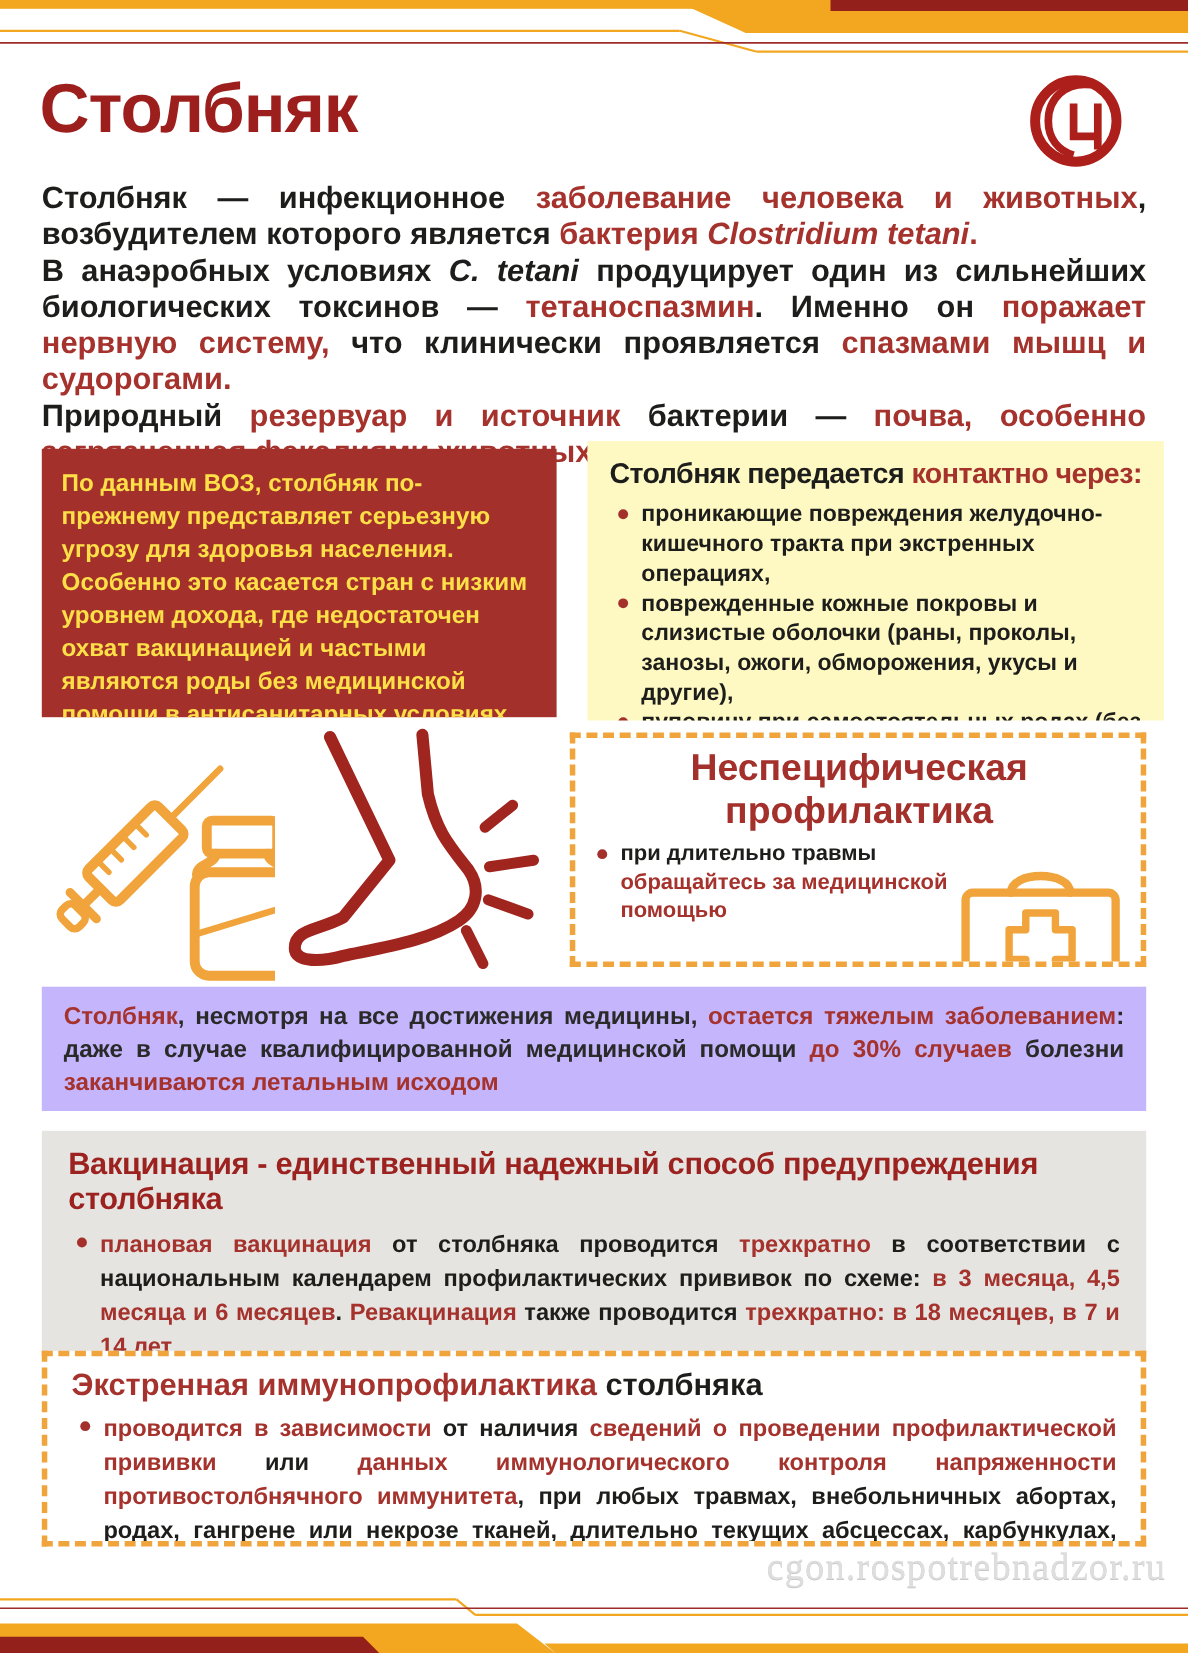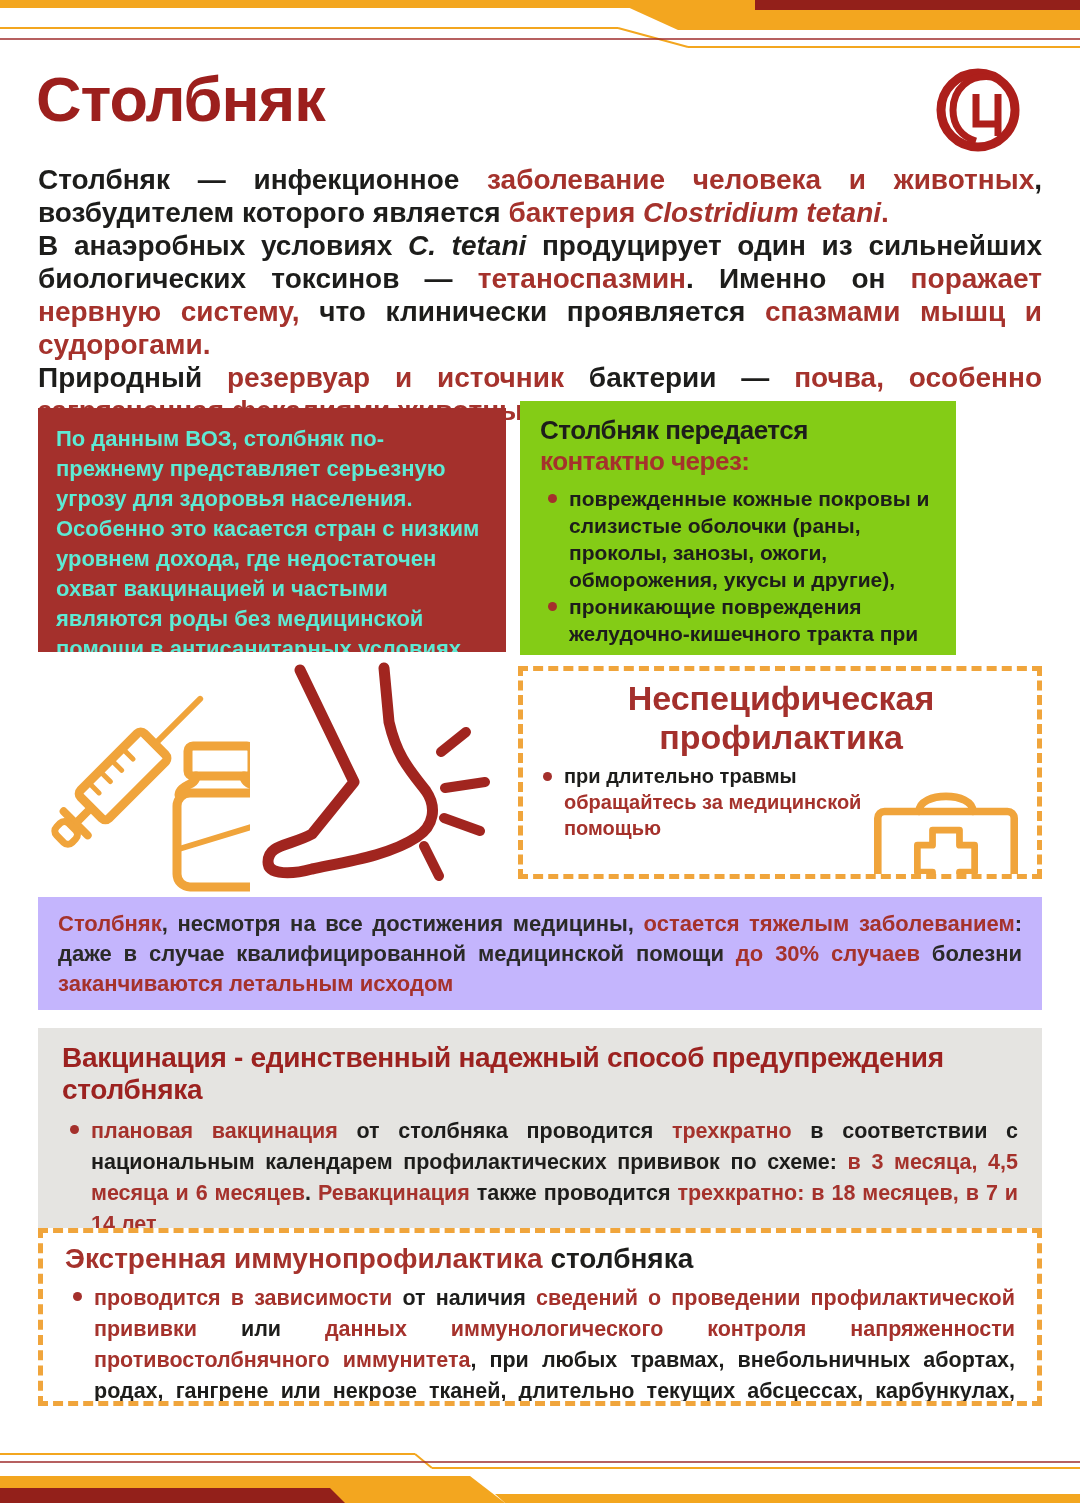--- a/index.html
+++ b/index.html
@@ -11,23 +11,23 @@
   .c-black{color:#1d1d1b;} .c-red{color:#a5322c;} .it{font-style:italic;}
   
   .page-title{position:absolute;left:36px;top:68px;margin:0;font-size:63px;line-height:1;
               color:#9c1f1d;letter-spacing:-1px;}
   
   .intro{position:absolute;left:38px;top:163px;width:1004px;font-size:28px;line-height:33px;
          text-align:justify;}
   .intro p{margin:0;}
   
   .who-box{position:absolute;left:38px;top:408px;width:468px;height:244px;background:#a4302c;
-           color:#5eead4;padding:16px 18px;font-size:22px;line-height:30px;overflow:hidden;}
+           color:#fde047;padding:16px 18px;font-size:22px;line-height:30px;overflow:hidden;}
   
-  .trans-box{position:absolute;left:520px;top:401px;width:436px;height:254px;background:#84cc16;
+  .trans-box{position:absolute;left:534px;top:401px;width:524px;height:254px;background:#fef9c3;
              padding:14px 18px 8px 20px;overflow:hidden;}
   .trans-title{font-size:26px;letter-spacing:-0.5px;margin:0 0 8px 0;}
   ul.blist{list-style:none;margin:0;padding:0;}
   ul.blist li{display:flex;align-items:flex-start;}
   .dot{flex:none;width:9px;height:9px;border-radius:50%;background:#a4302c;margin:9px 12px 0 8px;}
   .trans-box ul.blist{font-size:21px;line-height:27px;}
   
   .ill-left{position:absolute;left:30px;top:663px;}
   .ill-right{position:absolute;left:238px;top:660px;}
   
@@ -91,25 +91,25 @@
 
   <div class="who-box">
     <span>По данным ВОЗ, столбняк по-прежнему представляет серьезную угрозу для здоровья населения. Особенно это касается стран с низким уровнем дохода, где недостаточен охват вакцинацией и частыми являются роды без медицинской помощи в антисанитарных условиях</span>
   </div>
 
   <div class="trans-box">
     <div class="trans-title"><span class="c-black">Столбняк передается </span><span class="c-red">контактно через:</span></div>
     <ul class="blist">
       <li>
         <span class="dot"></span>
-        <div><span class="c-black">поврежденные кожные покровы и слизистые оболочки (раны, проколы, занозы, ожоги, обморожения, укусы и другие),</span></div>
+        <div><span class="c-black">проникающие повреждения желудочно-кишечного тракта при экстренных операциях,</span></div>
       </li>
       <li>
         <span class="dot"></span>
-        <div><span class="c-black">проникающие повреждения желудочно-кишечного тракта при экстренных операциях,</span></div>
+        <div><span class="c-black">поврежденные кожные покровы и слизистые оболочки (раны, проколы, занозы, ожоги, обморожения, укусы и другие),</span></div>
       </li>
       <li>
         <span class="dot"></span>
         <div><span class="c-black">пуповину при самостоятельных родах (без медицинской помощи)</span></div>
       </li>
     </ul>
   </div>
 
   <svg class="ill-left deco" width="220" height="232" viewBox="0 0 220 232">
     <g transform="translate(98,108) rotate(-45)" fill="none" stroke="#f0a43b" stroke-linecap="round" stroke-linejoin="round">
@@ -175,20 +175,21 @@
   <div class="emerg">
     <div class="emerg-title"><span class="c-red">Экстренная иммунопрофилактика</span><span class="c-black"> столбняка</span></div>
     <ul class="blist">
       <li>
         <span class="dot"></span>
         <div><span class="c-red">проводится в зависимости</span><span class="c-black"> от наличия </span><span class="c-red">сведений о проведении профилактической прививки</span><span class="c-black"> или </span><span class="c-red">данных иммунологического контроля напряженности противостолбнячного иммунитета</span><span class="c-black">, при любых травмах, внебольничных абортах, родах, гангрене или некрозе тканей, длительно текущих абсцессах, карбункулах, остеомиелитах, укусах животными</span></div>
       </li>
     </ul>
   </div>
 
+  <div class="watermark">cgon.rospotrebnadzor.ru</div>
 
   <svg class="abs deco" style="left:0;top:1440px;" width="1080" height="63" viewBox="0 0 1080 63">
     <line x1="0" y1="14" x2="415" y2="14" stroke="#f3a61f" stroke-width="2"></line>
     <line x1="415" y1="14" x2="432" y2="28" stroke="#f3a61f" stroke-width="2"></line>
     <line x1="432" y1="28" x2="1080" y2="28" stroke="#f3a61f" stroke-width="2"></line>
     <line x1="0" y1="22" x2="1080" y2="22" stroke="#9e2b2b" stroke-width="1.5"></line>
     <polygon points="0,36 470,36 505,63 0,63" fill="#f3a61f"></polygon>
     <polygon points="495,54 1080,54 1080,63 505,63" fill="#f3a61f"></polygon>
     <polygon points="0,48 330,48 345,63 0,63" fill="#93201a"></polygon>
   </svg>

